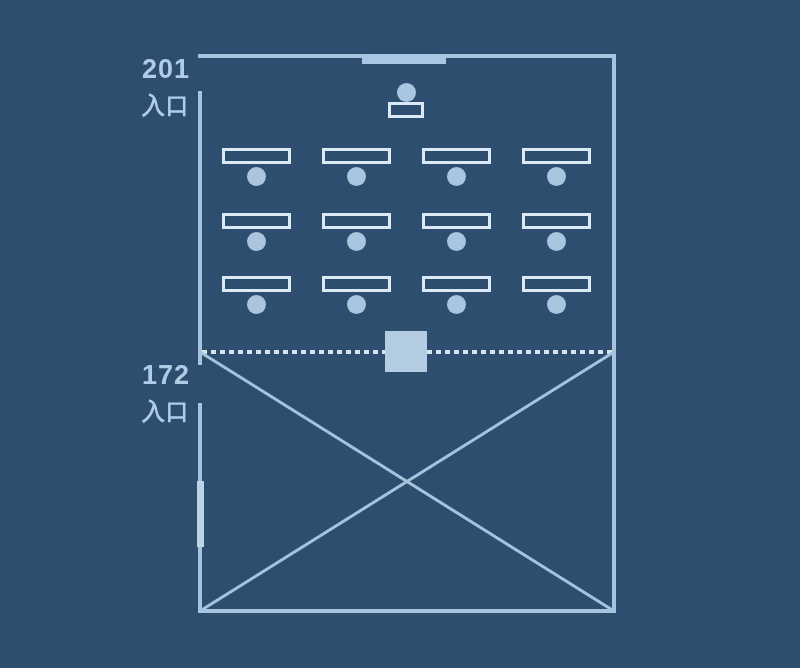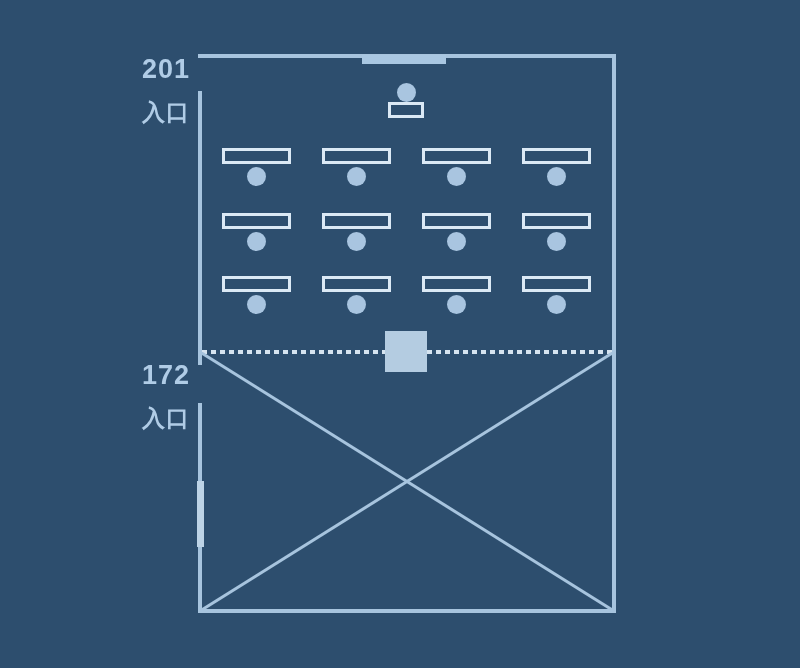--- a/index.html
+++ b/index.html
@@ -71,21 +71,21 @@
   }
 
   .cross-svg{position:absolute;left:200px;top:352px;width:414px;height:259px;}
   .cross-svg line{stroke:var(--wall);stroke-width:3;}
 
   .entrance-label{
     position:absolute;left:142px;width:56px;
     color:var(--label-text);font-weight:bold;line-height:1.02;
   }
   .entrance-label .num{font-size:27px;letter-spacing:1px;display:block;}
-  .entrance-label .txt{font-size:23px;letter-spacing:1px;display:block;margin-top:17px;}
+  .entrance-label .txt{font-size:23px;letter-spacing:1px;display:block;margin-top:10px;}
   .label-201{top:56px;}
   .label-202{top:362px;}
 </style>
 </head>
 <body>
 
 <div class="canvas">
 
   <div class="wall wall-top"></div>
   <div class="wall wall-bottom"></div>

